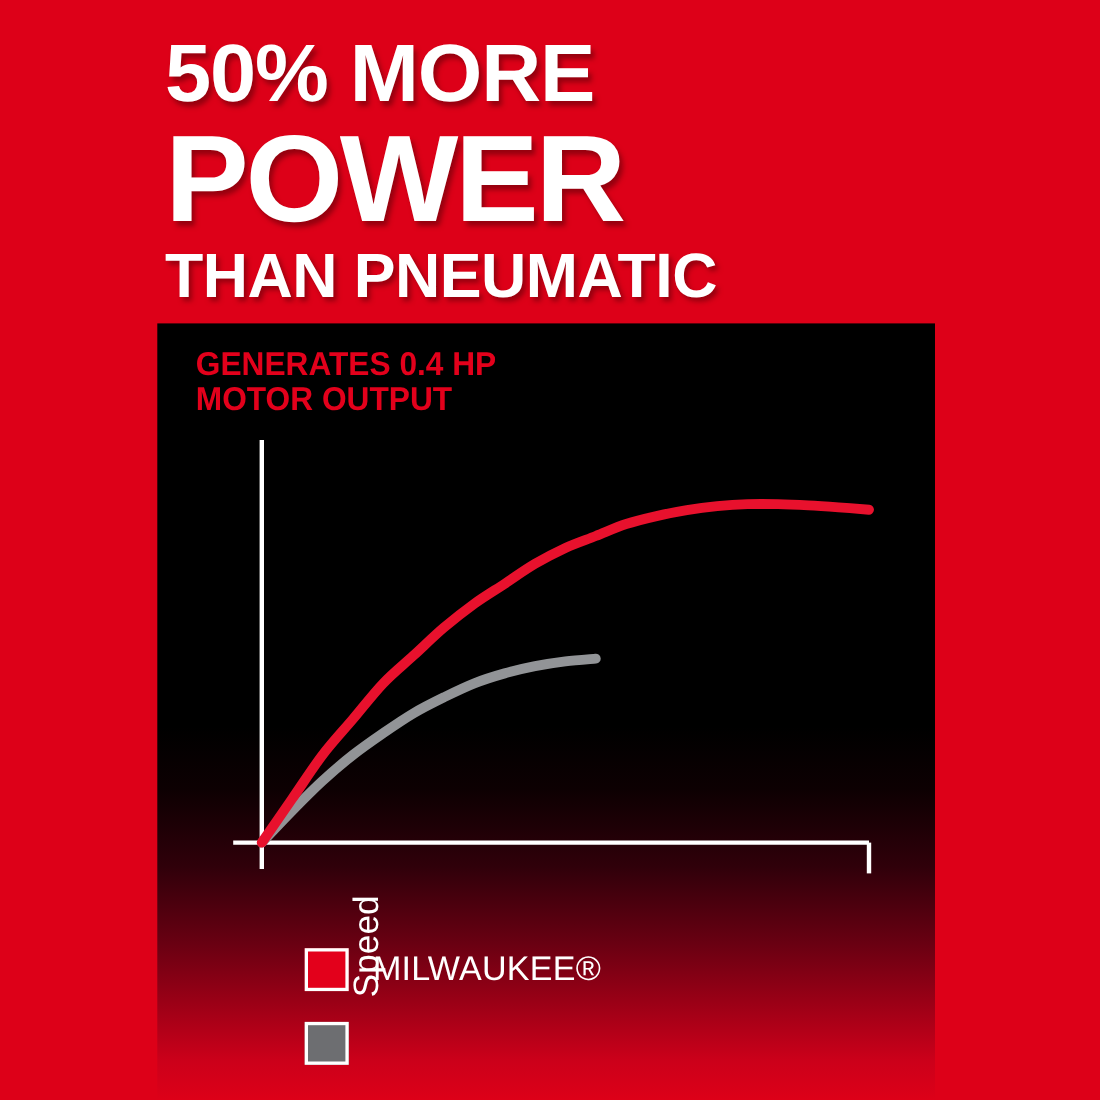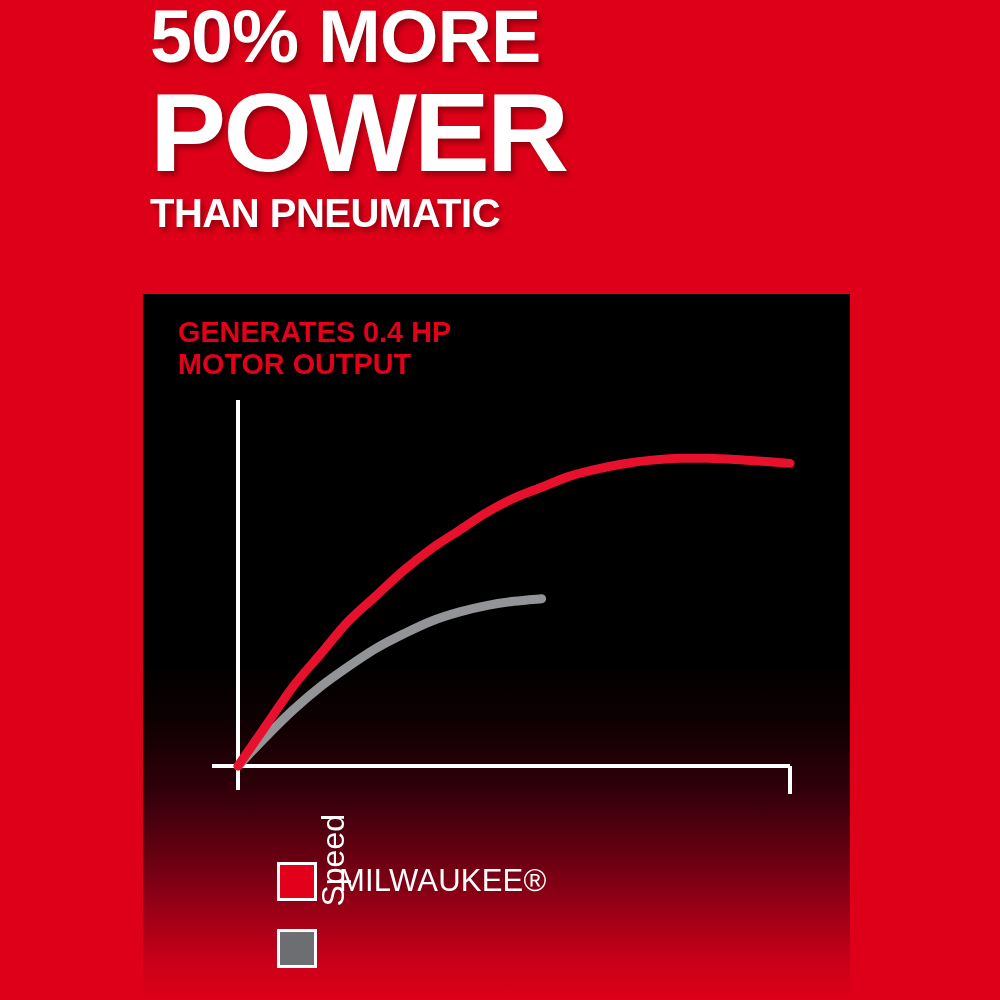--- a/index.html
+++ b/index.html
@@ -10,20 +10,21 @@
     position:relative;
     overflow:hidden;
   }
 
   
   .headline {
     position:absolute;
     left:0; top:0;
     width:952px;
     padding-left:150px;
+    padding-top:30px;
   }
   .hl-line {
     color:#FFFFFF;
     font-family:"Liberation Sans", sans-serif;
     font-weight:bold;
     letter-spacing:-1px;
     white-space:nowrap;
     text-shadow: 3px 4px 5px rgba(90,0,8,0.55);
     line-height:1;
   }
@@ -34,21 +35,21 @@
     margin-bottom:3px;
   }
   .hl-2 {
     font-size:112px;
     letter-spacing:-3px;
     transform:scaleX(1.02);
     transform-origin:left center;
     margin-bottom:4px;
   }
   .hl-3 {
-    font-size:40px;
+    font-size:57px;
     letter-spacing:-0.5px;
     transform:scaleX(1.0);
     transform-origin:left center;
   }
 
   
   .panel {
     position:absolute;
     left:143px;
     top:294px;

